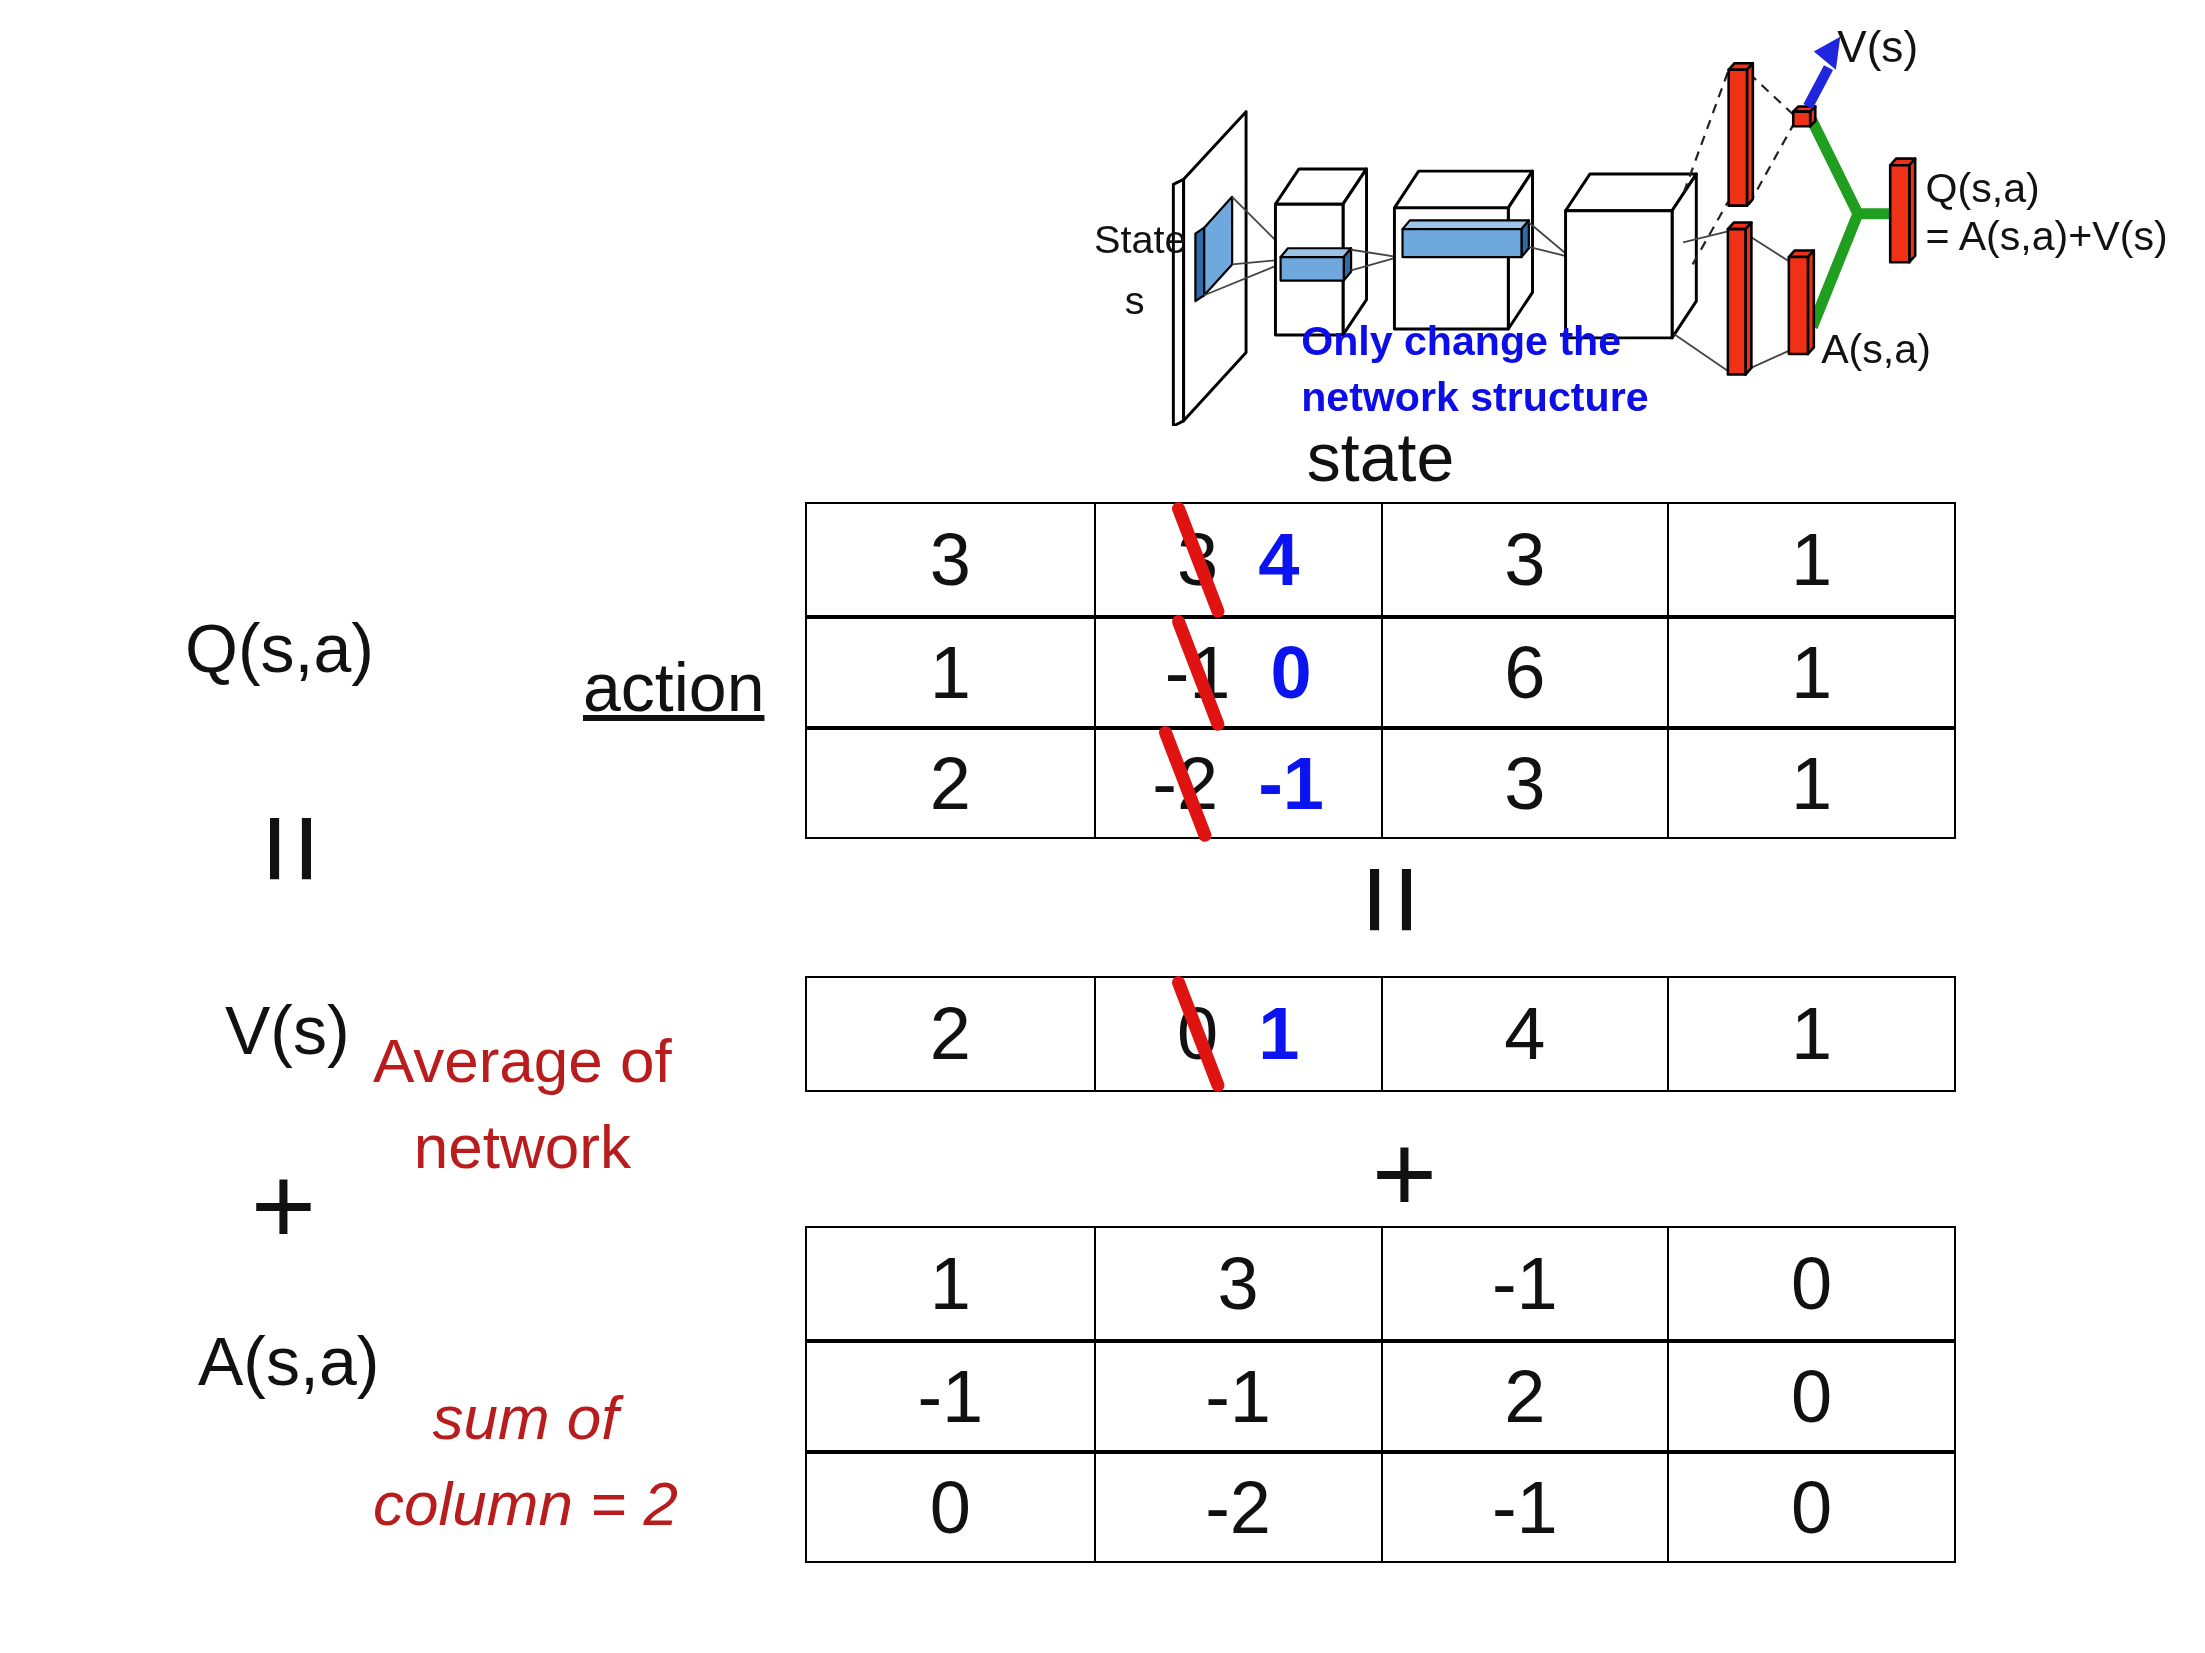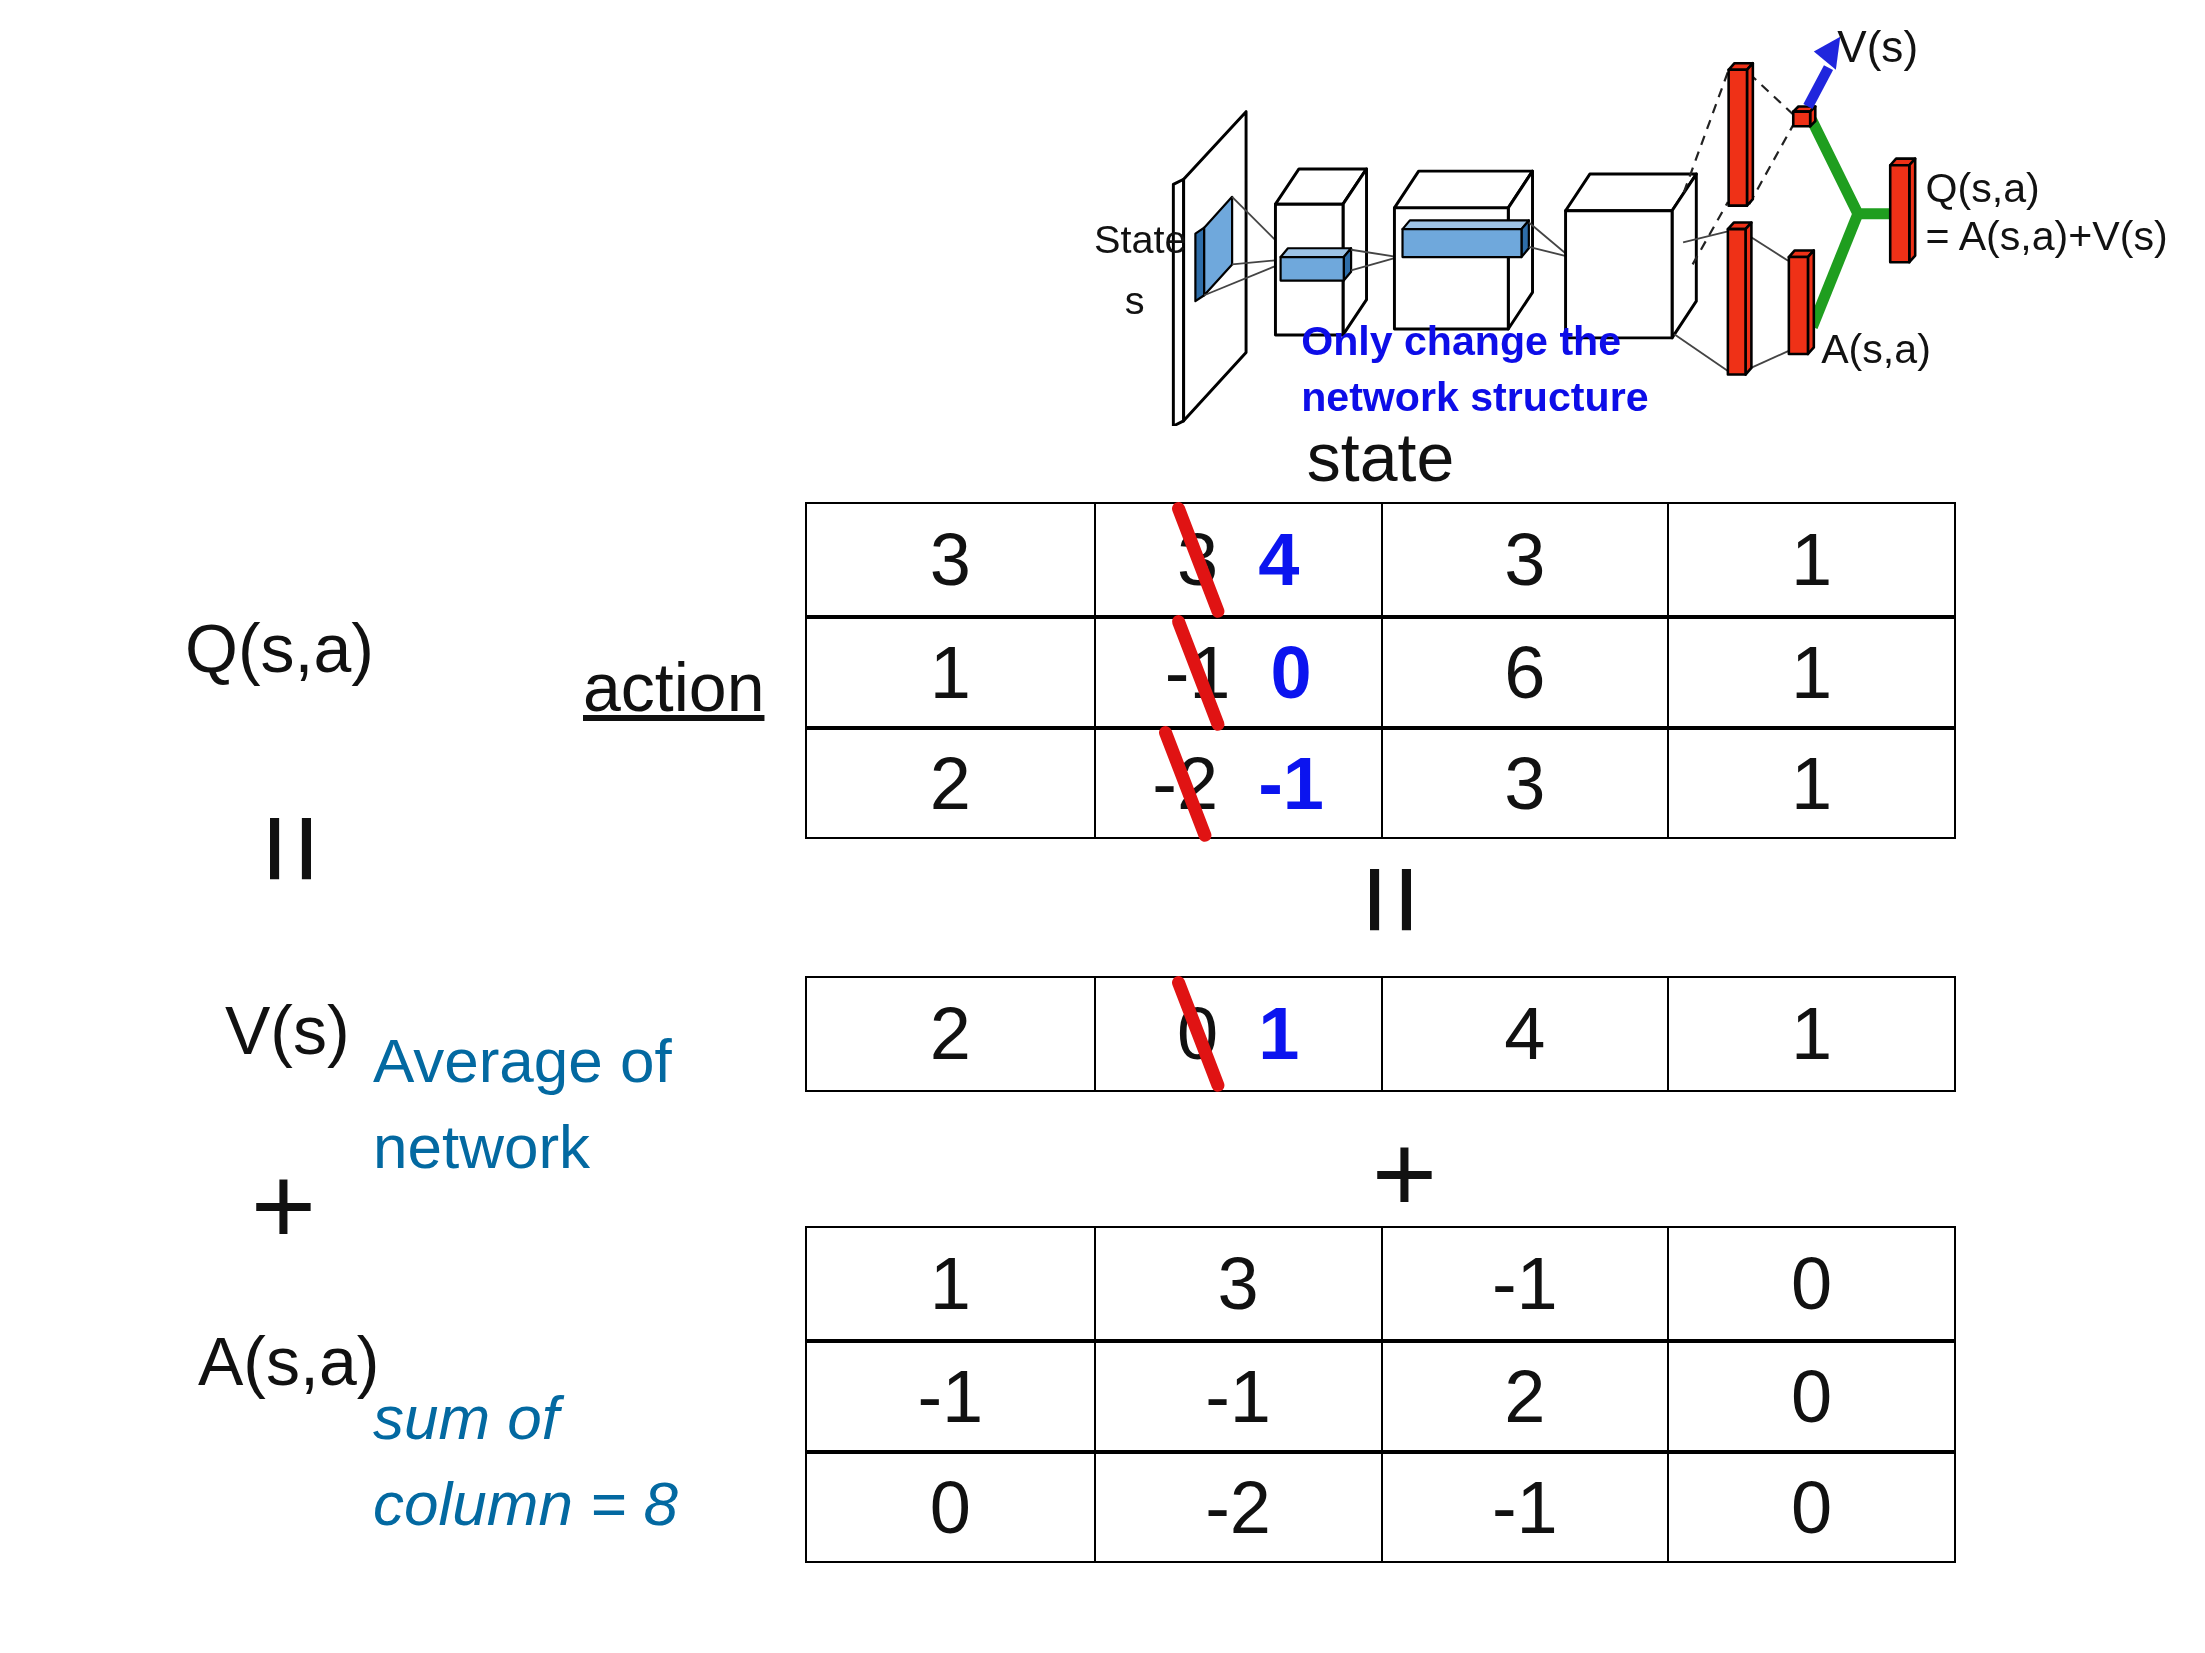--- a/index.html
+++ b/index.html
@@ -14,21 +14,21 @@
   .v-lbl{left:225px;top:991px;}
   .a-lbl{left:198px;top:1322px;}
   .rot-eq{position:absolute;width:147px;height:147px;display:flex;align-items:center;
           justify-content:center;font-size:126px;transform:rotate(90deg);}
   .rot-eq.left{left:219px;top:775px;}
   .rot-eq.center{left:1319px;top:826px;}
   .plus{position:absolute;width:147px;height:147px;display:flex;align-items:center;
         justify-content:center;font-size:112px;font-weight:500;}
   .plus.left{left:210px;top:1132px;}
   .plus.center{left:1331px;top:1100px;}
-  .note{position:absolute;color:#0369a1;font-size:62px;line-height:1.38;white-space:nowrap;}
+  .note{position:absolute;color:#b91c1c;font-size:62px;line-height:1.38;white-space:nowrap;text-align:center;}
   .note.avg{left:373px;top:1018px;}
   .note.sum{left:373px;top:1375px;font-style:italic;}
   .tbl{position:absolute;left:805px;width:1151px;display:grid;
        grid-template-columns:repeat(4,1fr);border:2.9px solid #000;background:#fff;
        box-sizing:border-box;}
   .q-tbl{top:502px;height:337px;grid-template-rows:repeat(3,1fr);}
   .v-tbl{top:976px;height:116px;grid-template-rows:1fr;}
   .a-tbl{top:1226px;height:337px;grid-template-rows:repeat(3,1fr);}
   .cell{display:flex;align-items:center;justify-content:center;position:relative;
         border-left:2.2px solid #000;border-top:4.4px solid #000;column-gap:40px;}
@@ -169,21 +169,21 @@
   <div class="lbl a-lbl">A(s,a)</div>
   <div class="rot-eq center">=</div>
   <div class="plus center">+</div>
 
   <div class="note avg">
     <div>Average of</div>
     <div>network</div>
   </div>
   <div class="note sum">
     <div>sum of</div>
-    <div>column = 8</div>
+    <div>column = 2</div>
   </div>
 
   <div class="tbl q-tbl">
     <div class="cell">
         <span class="num">3</span>
       </div>
     <div class="cell">
       <span class="old-wrap"><span class="num">3</span><span class="slash"></span></span>
       <span class="num new">4</span>
     </div>

